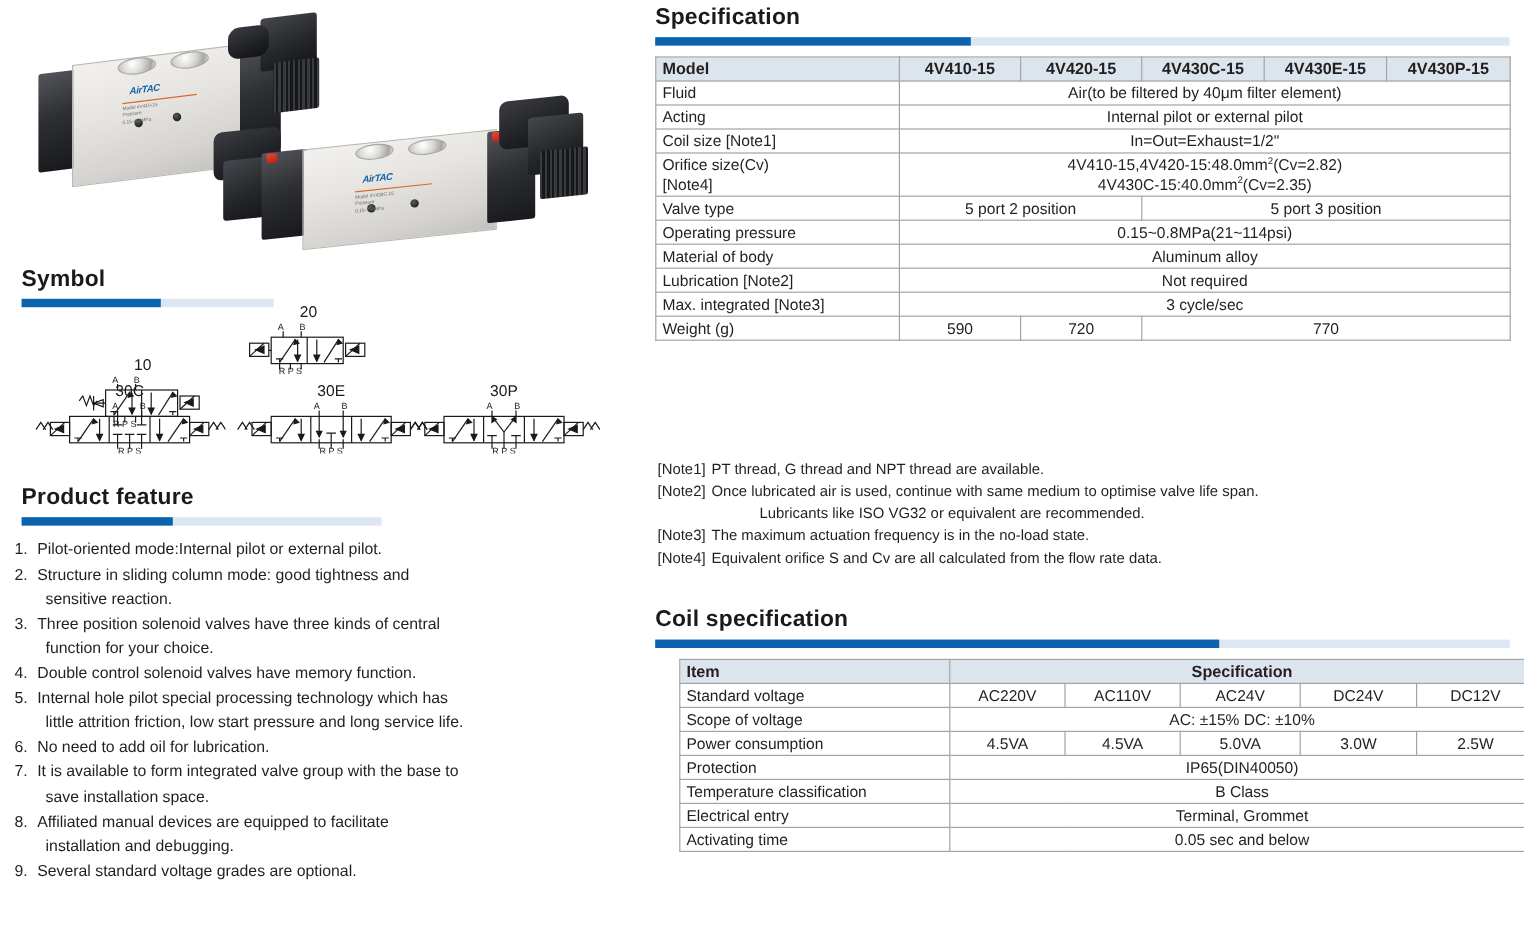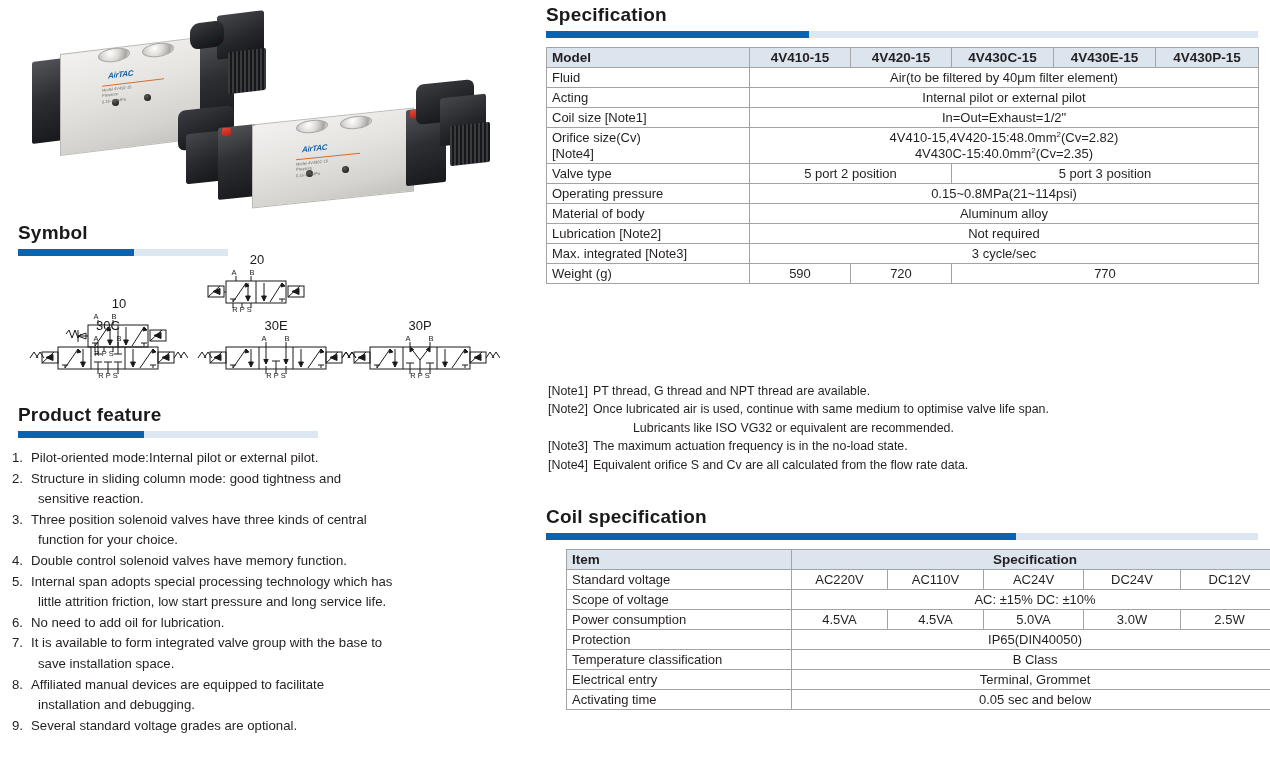--- a/index.html
+++ b/index.html
@@ -515,21 +515,21 @@
       <div class="fitem">
         <span class="fnum">3.</span>
         <span class="ftext"><span>Three position solenoid valves have three kinds of central</span><span class="cont">function for your choice.</span></span>
       </div>
       <div class="fitem">
         <span class="fnum">4.</span>
         <span class="ftext"><span>Double control solenoid valves have memory function.</span></span>
       </div>
       <div class="fitem">
         <span class="fnum">5.</span>
-        <span class="ftext"><span>Internal span adopts special processing technology which has</span><span class="cont">little attrition friction, low start pressure and long service life.</span></span>
+        <span class="ftext"><span>Internal hole pilot special processing technology which has</span><span class="cont">little attrition friction, low start pressure and long service life.</span></span>
       </div>
       <div class="fitem">
         <span class="fnum">6.</span>
         <span class="ftext"><span>No need to add oil for lubrication.</span></span>
       </div>
       <div class="fitem">
         <span class="fnum">7.</span>
         <span class="ftext"><span>It is available to form integrated valve group with the base to</span><span class="cont">save installation space.</span></span>
       </div>
       <div class="fitem">

